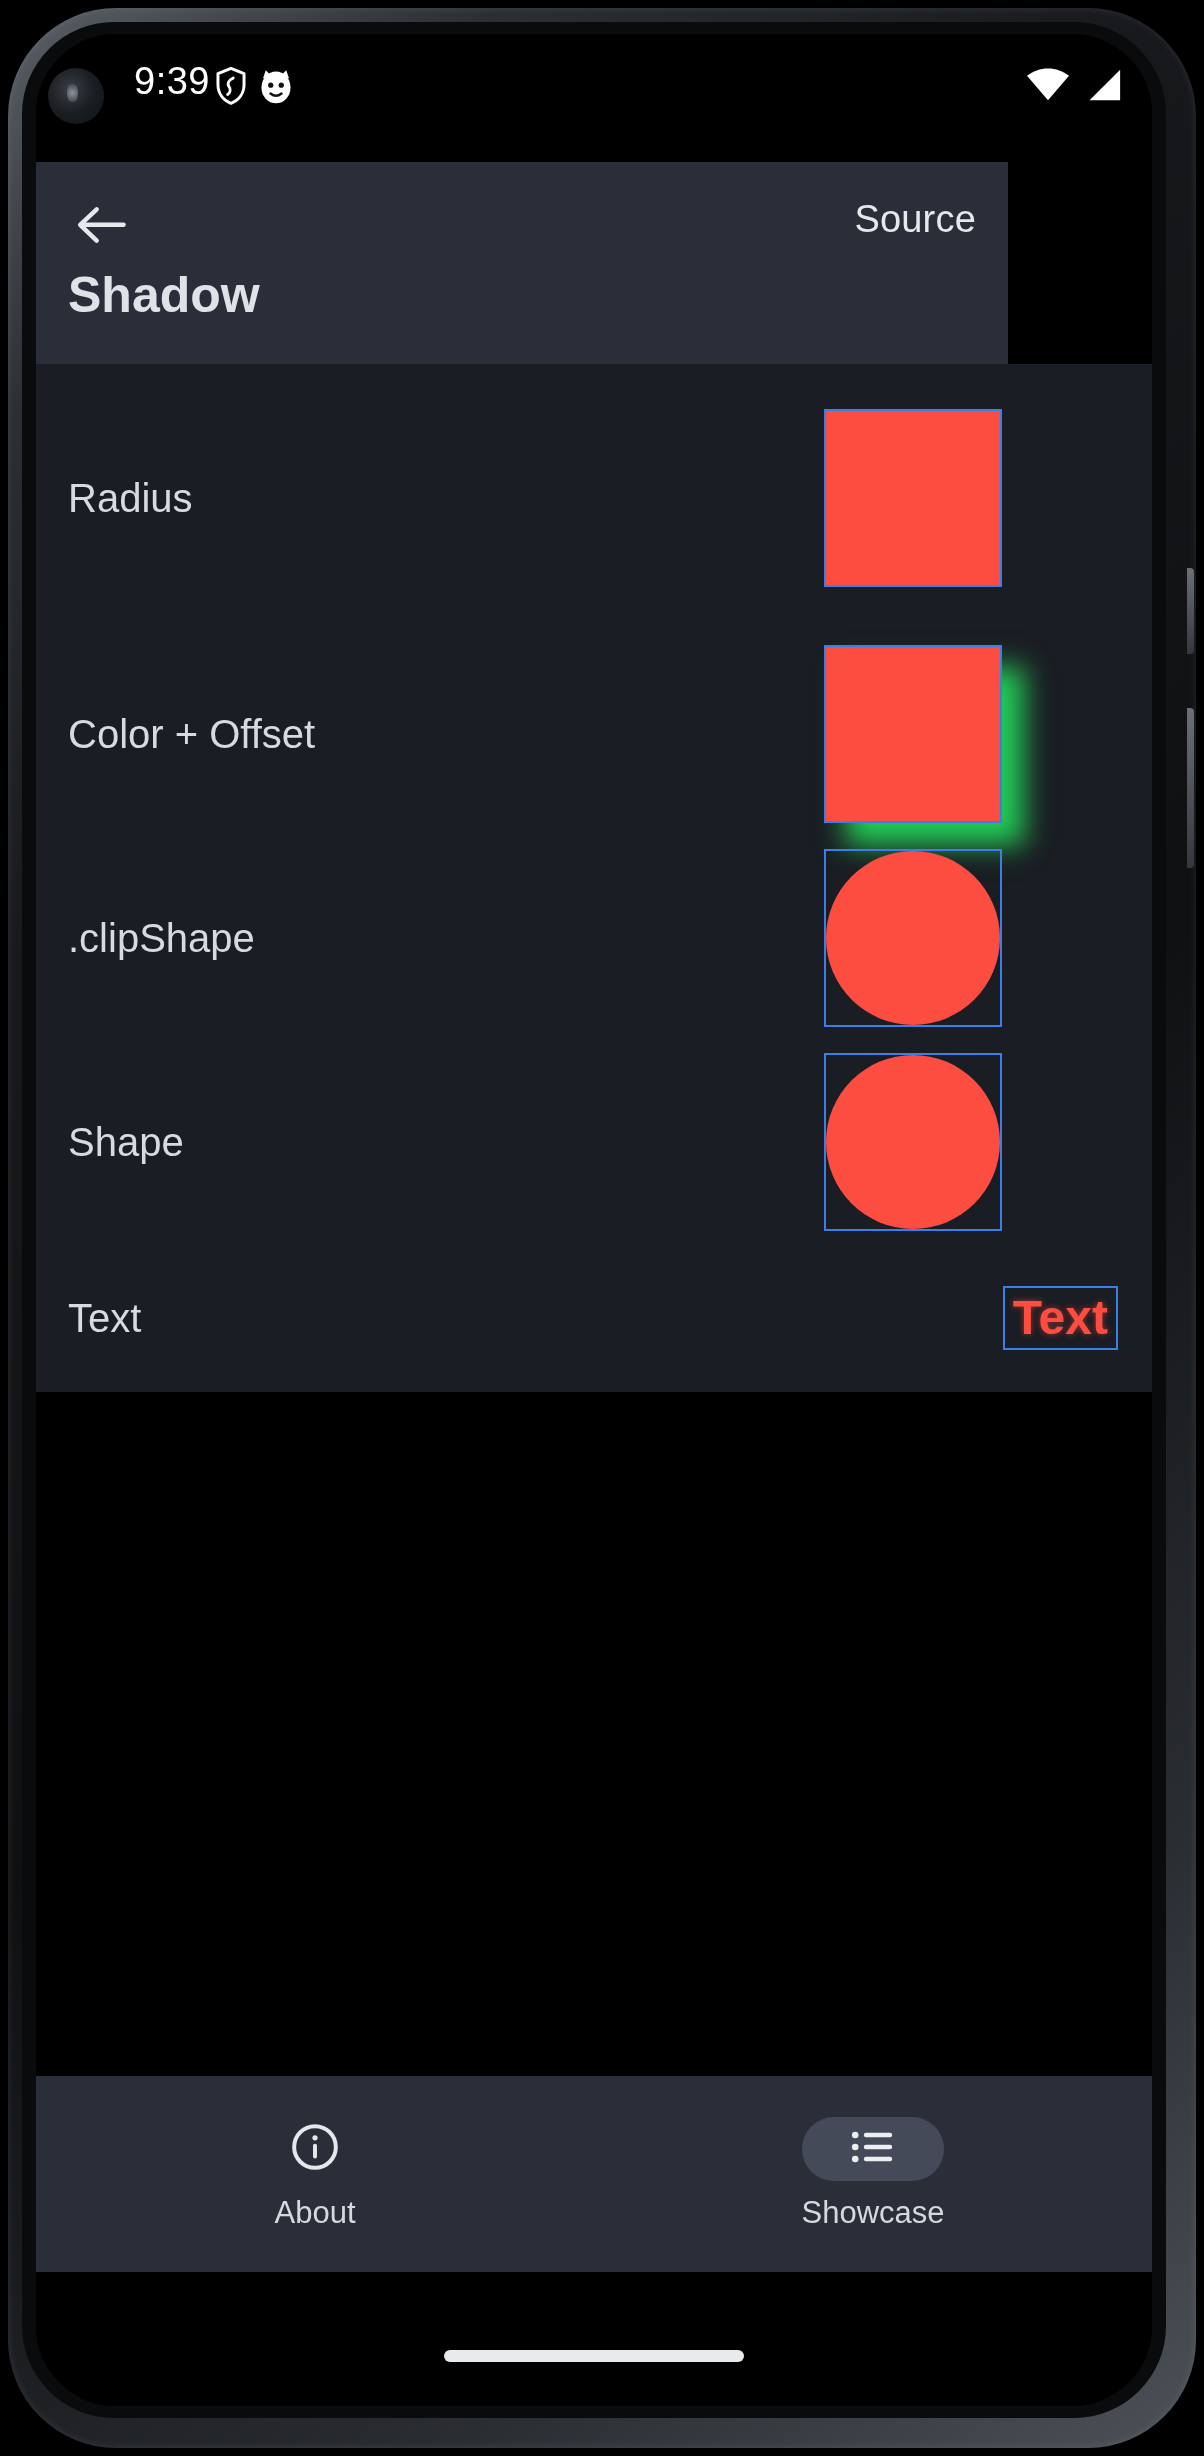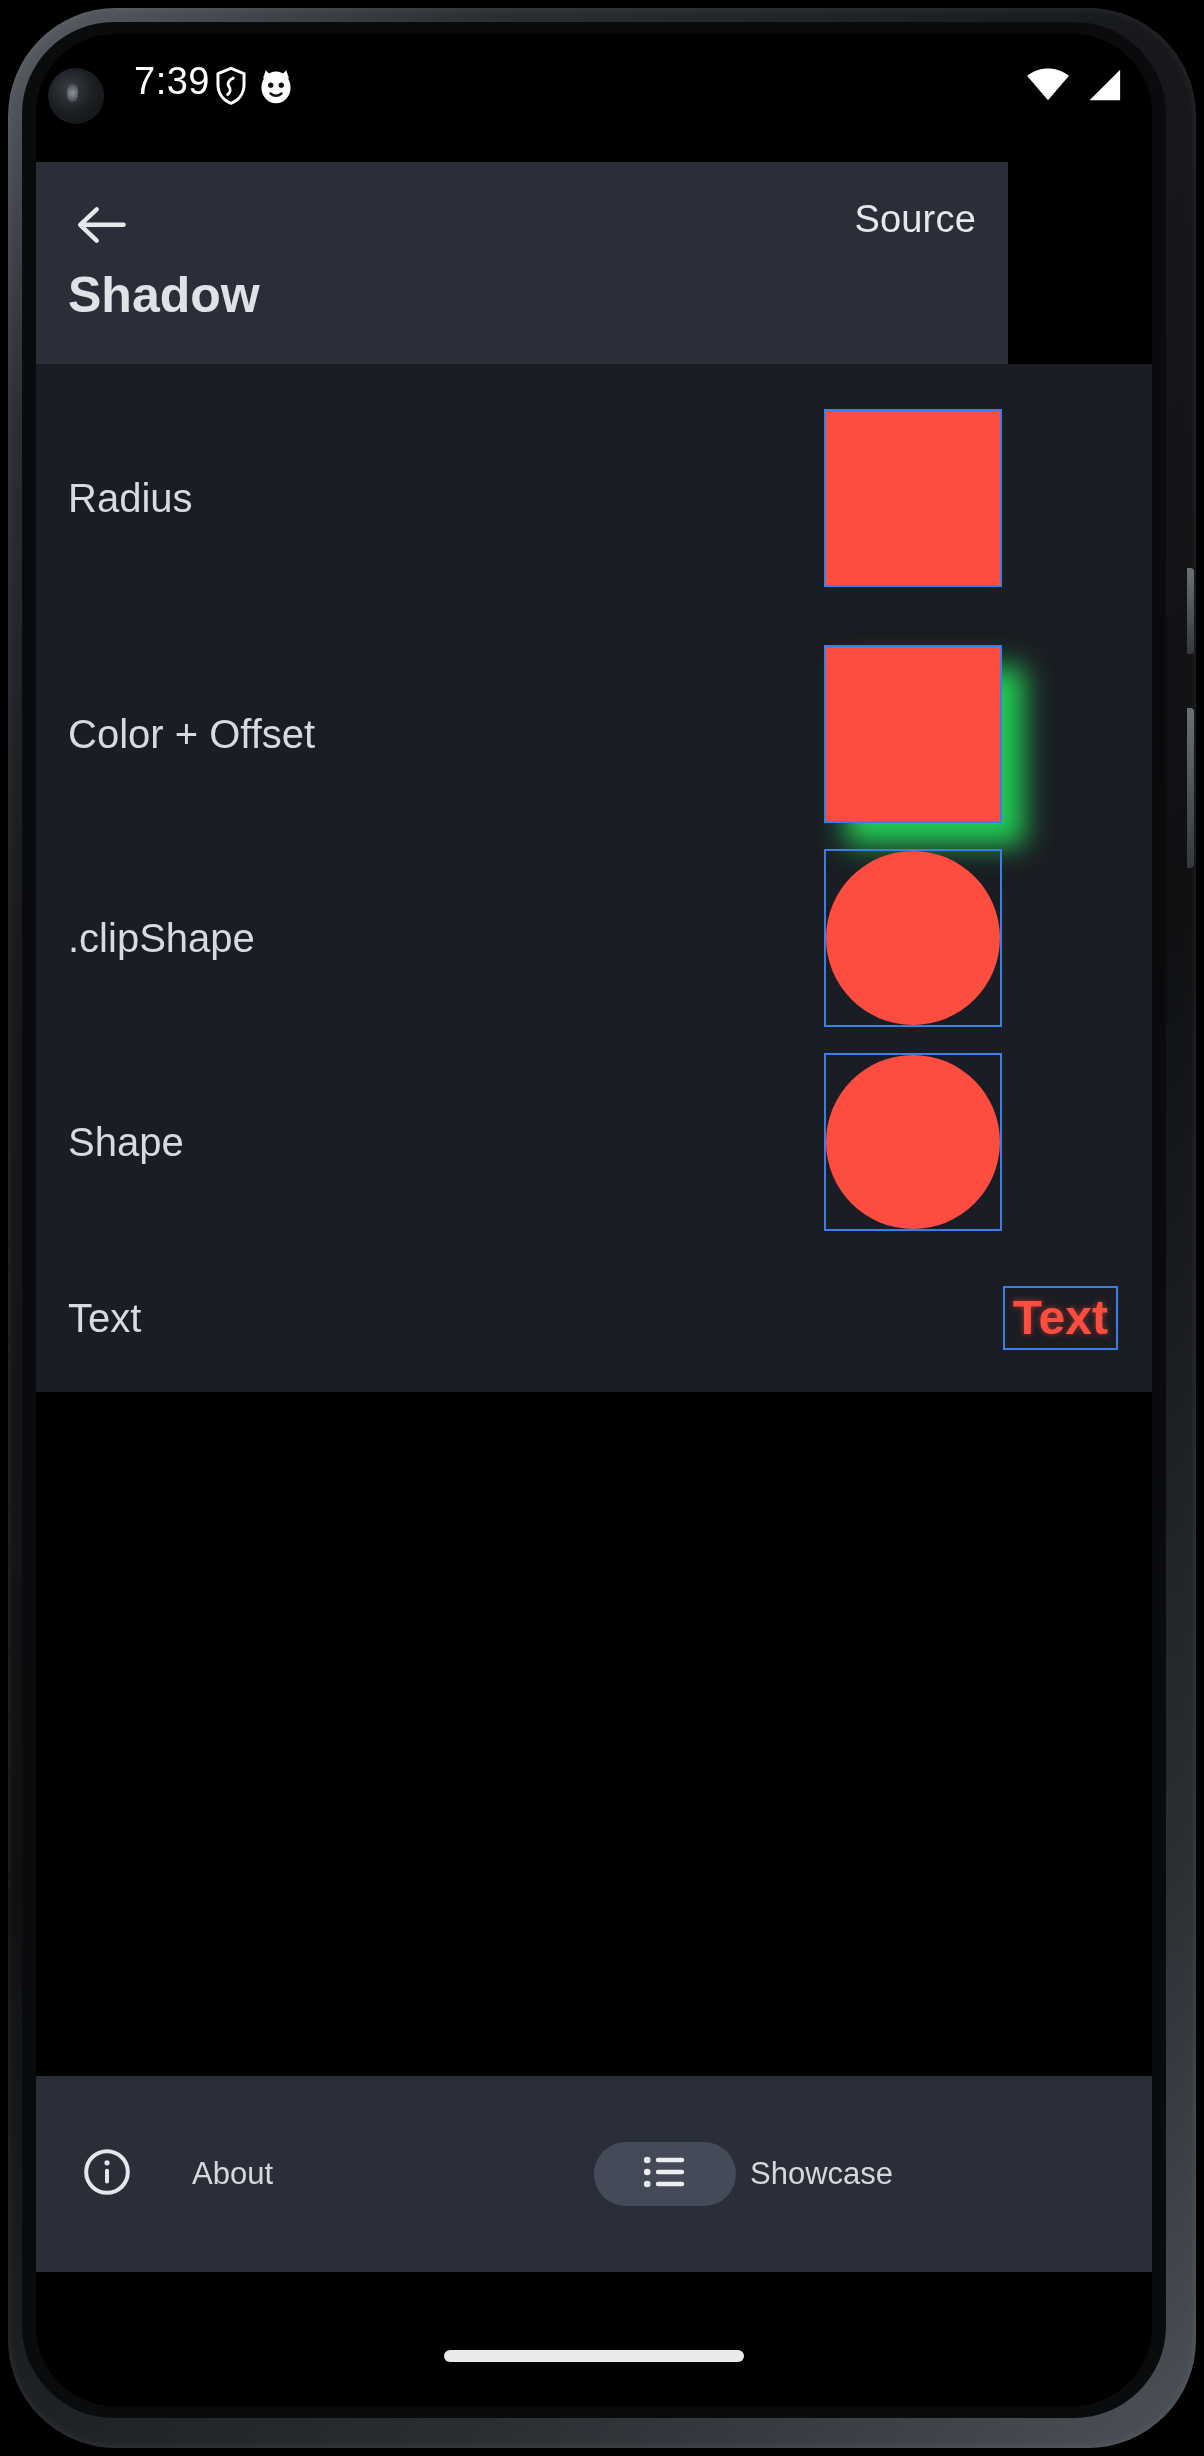--- a/index.html
+++ b/index.html
@@ -122,21 +122,21 @@
     line-height: 1.1;
   }
 
   
   .bottomnav {
     position: absolute; left: 0; bottom: 134px; width: 1116px; height: 196px;
     background: #2a2e39;
     display: flex; align-items: center;
   }
   .navitem {
-    flex: 1; display: flex; flex-direction: row; align-items: center; gap: 14px;
+    flex: 1; display: flex; flex-direction: column; align-items: center; gap: 14px;
   }
   .nav-pill {
     width: 142px; height: 64px; border-radius: 32px;
     display: flex; align-items: center; justify-content: center;
     background: transparent;
   }
   .navitem.selected .nav-pill { background: #454a58; }
   .nav-label { font-size: 31px; color: #d5d8dd; }
 
   
@@ -156,21 +156,21 @@
   <div class="phone-outer">
     <div class="side-btn btn-a"></div>
     <div class="side-btn btn-b"></div>
   </div>
   <div class="phone-mid"></div>
 
   <div class="phone-screen">
 
     <div class="statusbar">
       <div class="punch"></div>
-      <div class="sb-time">7:39</div>
+      <div class="sb-time">9:39</div>
 
       <div class="sb-ic sb-shield">
         <svg width="34" height="40" viewBox="0 0 24 28" fill="none">
           <path d="M12 1.5 L21.2 5.2 V13 C21.2 19.6 17.2 24.2 12 26.2 C6.8 24.2 2.8 19.6 2.8 13 V5.2 Z" stroke="#ffffff" stroke-width="2.1" fill="none" stroke-linejoin="round"></path>
           <path d="M13.6 8.4 C10.2 9.6 9.2 12.6 10.6 14.4 C12.2 16.4 11.4 18.8 9.6 20" stroke="#ffffff" stroke-width="2" fill="none" stroke-linecap="round"></path>
         </svg>
       </div>
 
       <div class="sb-ic sb-face">
         <svg width="36" height="40" viewBox="0 0 26 28">

